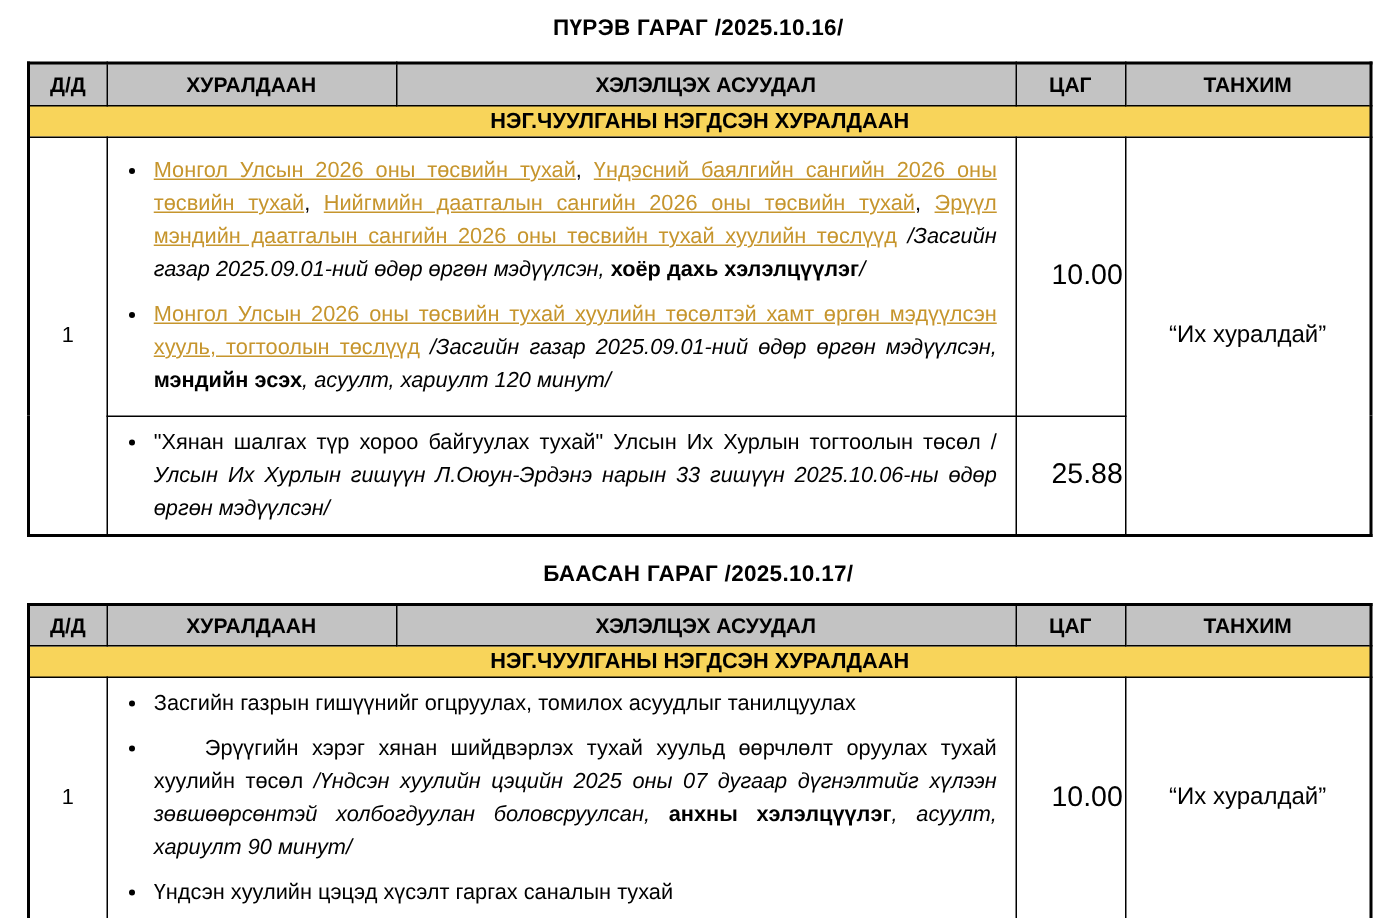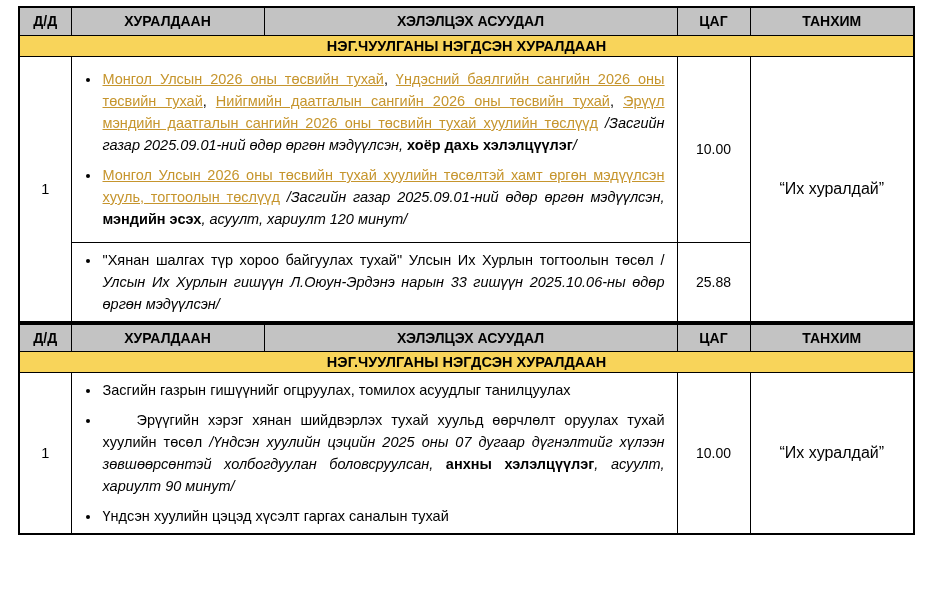--- a/index.html
+++ b/index.html
@@ -36,21 +36,21 @@
     background:var(--header-bg);
     font-weight:bold;font-size:14px;text-align:center;
     height:28px;padding:2px 4px;margin-top:28px;
   }
   td.banner{
     background:var(--banner-bg);
     font-weight:bold;font-size:14.5px;text-align:center;
     height:16px;padding:2px 4px;
   }
   td.num{text-align:center;font-size:14.5px;}
-  td.time{text-align:center;font-size:14px;}
+  td.time{text-align:right;font-size:19px;}
   td.room{text-align:center;font-size:16px;}
   td.content{padding:6px 12px 6px 2px;vertical-align:middle;}
   td.content ul{
     margin:0;padding:0 0 0 27px;list-style:disc outside;
   }
   td.content li{
     font-size:14.5px;line-height:22px;text-align:justify;
     padding-left:2px;margin:0;
   }
   td.content li + li{margin-top:8px;}
@@ -62,20 +62,21 @@
   
   .day[data-day-index="0"] tbody tr:nth-child(1) td.content{height:186px;}
   .day[data-day-index="0"] tbody tr:nth-child(2) td.content{height:78px;}
   .day[data-day-index="1"] tbody tr:nth-child(1) td.content{height:150px;}
 </style>
 </head>
 <body>
 
 <div class="doc">
   <section class="day" data-day-index="0">
+    <div class="day-title">ПҮРЭВ ГАРАГ /2025.10.16/</div>
     <table class="sched" data-day="0">
         <colgroup>
           <col style="width: 52px;">
           <col style="width: 193px;">
           <col style="width: 413px;">
           <col style="width: 73px;">
           <col style="width: 164px;">
         </colgroup>
         <thead>
           <tr>
@@ -106,20 +107,21 @@
               <ul>
                 <li><span class="seg-r">"Хянан шалгах түр хороо байгуулах тухай" Улсын Их Хурлын тогтоолын төсөл /</span><span class="seg-i">Улсын Их Хурлын гишүүн Л.Оюун-Эрдэнэ нарын 33 гишүүн 2025.10.06-ны өдөр өргөн мэдүүлсэн/</span></li>
               </ul>
             </td>
             <td class="time">25.88</td>
           </tr>
         </tbody>
       </table>
   </section>
   <section class="day" data-day-index="1">
+    <div class="day-title">БААСАН ГАРАГ /2025.10.17/</div>
     <table class="sched" data-day="1">
         <colgroup>
           <col style="width: 52px;">
           <col style="width: 193px;">
           <col style="width: 413px;">
           <col style="width: 73px;">
           <col style="width: 164px;">
         </colgroup>
         <thead>
           <tr>

